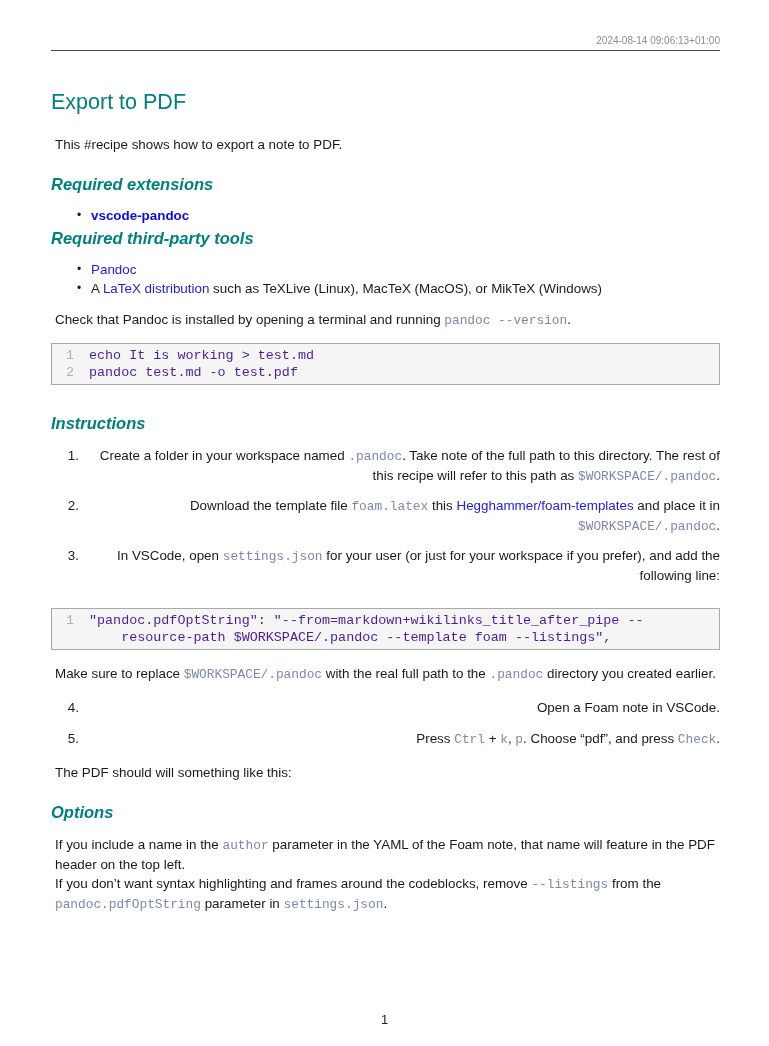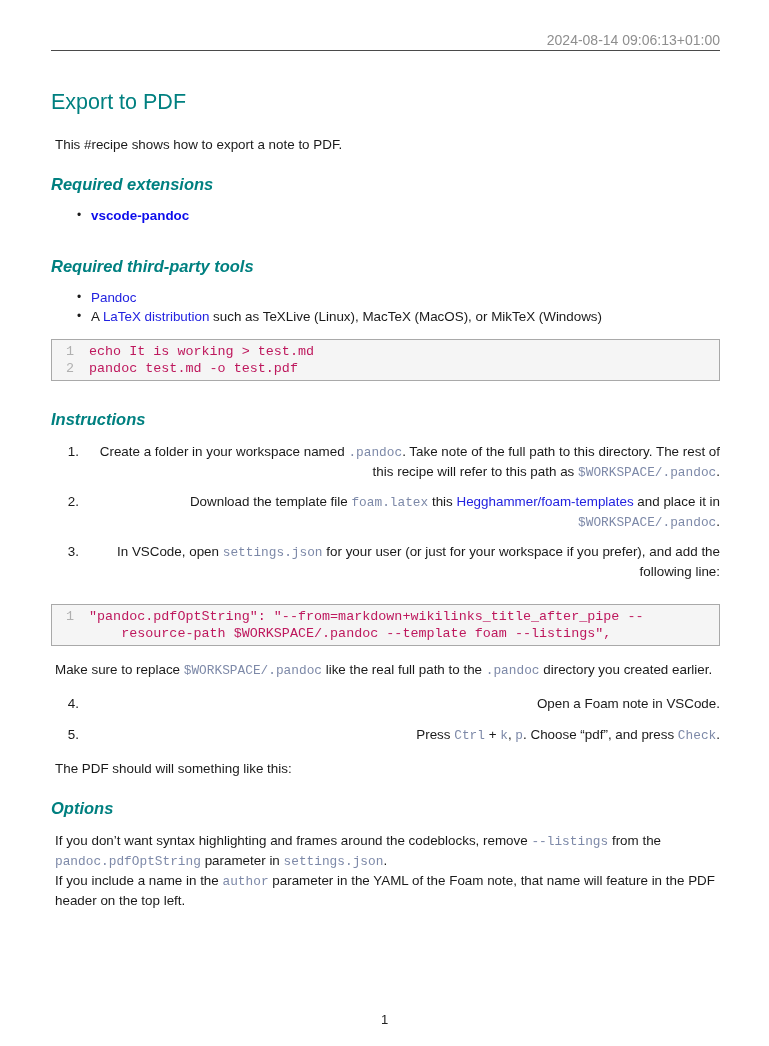--- a/index.html
+++ b/index.html
@@ -2,21 +2,21 @@
 <html><head>
 <meta charset="utf-8">
 <style>
   html,body{margin:0;padding:0;}
   body{
     width:769px;height:1046px;background:#ffffff;color:#1a1a1a;
     font-family:"Liberation Sans","DejaVu Sans",sans-serif;
     font-size:13.4px;line-height:19px;position:relative;overflow:hidden;
   }
   .page{padding:33px 49px 0 51px;}
-  .timestamp{text-align:right;color:#8e8e8e;font-size:14px;line-height:15px;}
+  .timestamp{text-align:right;color:#8e8e8e;font-size:10px;line-height:15px;}
   .hrule{border:0;border-top:1px solid #4a4a4a;margin:2px 0 0 0;height:0;}
   h1{color:#008080;font-size:21.5px;line-height:24px;font-weight:normal;margin:39px 0 0 0;}
   h2{color:#008080;font-size:16.5px;line-height:19px;font-weight:bold;margin:0;font-style:italic;}
   .para{margin:4px;}
   .icode{
     font-family:"Liberation Mono","DejaVu Sans Mono",monospace;
     color:#7d89a8;font-size:12.8px;
   }
   .link{color:#2222e0;text-decoration:none;cursor:pointer;}
   .link.bold{font-weight:bold;color:#0d0deb;}
@@ -26,21 +26,21 @@
   .oli{display:flex;}
   .oli .num{flex:none;width:28px;text-align:right;}
   .oli .content{flex:1;min-width:0;margin-left:12px;text-align:right;}
   .codeblock{
     background:#f5f5f5;border:1px solid #a9a9a9;
     padding:3px 6px;margin:0;
   }
   .codeline{display:flex;font-family:"Liberation Mono","DejaVu Sans Mono",monospace;
     font-size:13.4px;line-height:17px;}
   .lineno{flex:none;width:16px;text-align:right;color:#b0b0b0;margin-right:15px;}
-  .codetext{color:#be185d;white-space:pre;}
+  .codetext{color:#4c1d95;white-space:pre;}
   .footer{
     position:absolute;left:0;top:1010px;width:100%;
     text-align:center;font-size:13px;color:#222222;
   }
 </style>
 </head>
 <body>
 
 <div class="page">
 
@@ -51,32 +51,33 @@
 
   <div class="para" style="margin-top:21px"><span>This #recipe shows how to export a note to PDF.</span></div>
 
   <h2 style="margin-top:21px">Required extensions</h2>
 
   <div class="bi" style="margin-top:12px">
     <span class="bglyph">•</span>
     <span class="bcontent"><span class="link bold">vscode-pandoc</span></span>
   </div>
 
-  <h2 style="margin-top:32px">Required third-party tools</h2>
+  <h2 style="margin-top:4px">Required third-party tools</h2>
 
   <div class="bi" style="margin-top:12px">
     <span class="bglyph">•</span>
     <span class="bcontent"><span class="link">Pandoc</span></span>
   </div>
   <div class="bi">
     <span class="bglyph">•</span>
     <span class="bcontent"><span>A </span><span class="link">LaTeX distribution</span><span> such as TeXLive (Linux), MacTeX (MacOS), or MikTeX (Windows)</span></span>
   </div>
 
   <div class="para" style="margin-top:12px">
+    <div><span>Check that Pandoc is installed by opening a terminal and running </span><span class="icode">pandoc --version</span><span>.</span></div>
   </div>
 
   <div class="codeblock" style="margin-top:13px">
     <div class="codeline">
       <span class="lineno">1</span>
       <span class="codetext">echo It is working &gt; test.md</span>
     </div>
     <div class="codeline">
       <span class="lineno">2</span>
       <span class="codetext">pandoc test.md -o test.pdf</span>
@@ -104,36 +105,36 @@
     <div class="codeline">
       <span class="lineno">1</span>
       <span class="codetext">"pandoc.pdfOptString": "--from=markdown+wikilinks_title_after_pipe --</span>
     </div>
     <div class="codeline">
       <span class="lineno"></span>
       <span class="codetext">    resource-path $WORKSPACE/.pandoc --template foam --listings",</span>
     </div>
   </div>
 
-  <div class="para" style="margin-top:14px"><span>Make sure to replace </span><span class="icode">$WORKSPACE/.pandoc</span><span> like the real full path to the </span><span class="icode">.pandoc</span><span> directory you created earlier.</span></div>
+  <div class="para" style="margin-top:14px"><span>Make sure to replace </span><span class="icode">$WORKSPACE/.pandoc</span><span> with the real full path to the </span><span class="icode">.pandoc</span><span> directory you created earlier.</span></div>
 
   <div class="oli" style="margin-top:14px">
     <span class="num">4.</span>
     <span class="content"><span>Open a Foam note in VSCode.</span></span>
   </div>
 
   <div class="oli" style="margin-top:12px">
     <span class="num">5.</span>
     <span class="content"><span>Press </span><span class="icode">Ctrl</span><span> + </span><span class="icode">k</span><span>, </span><span class="icode">p</span><span>.  Choose “pdf”, and press </span><span class="icode">Check</span><span>.</span></span>
   </div>
 
   <div class="para" style="margin-top:14px"><span>The PDF should will something like this:</span></div>
 
   <h2 style="margin-top:21px">Options</h2>
 
   <div class="para" style="margin-top:13px">
+    <div><span>If you include a name in the </span><span class="icode">author</span><span> parameter in the YAML of the Foam note, that name will feature in the PDF header on the top left.</span></div>
     <div><span>If you don’t want syntax highlighting and frames around the codeblocks, remove </span><span class="icode">--listings</span><span> from the </span><span class="icode">pandoc.pdfOptString</span><span> parameter in </span><span class="icode">settings.json</span><span>.</span></div>
-    <div><span>If you include a name in the </span><span class="icode">author</span><span> parameter in the YAML of the Foam note, that name will feature in the PDF header on the top left.</span></div>
   </div>
 
 </div>
 
 <div class="footer">1</div>
 
 </body></html>

